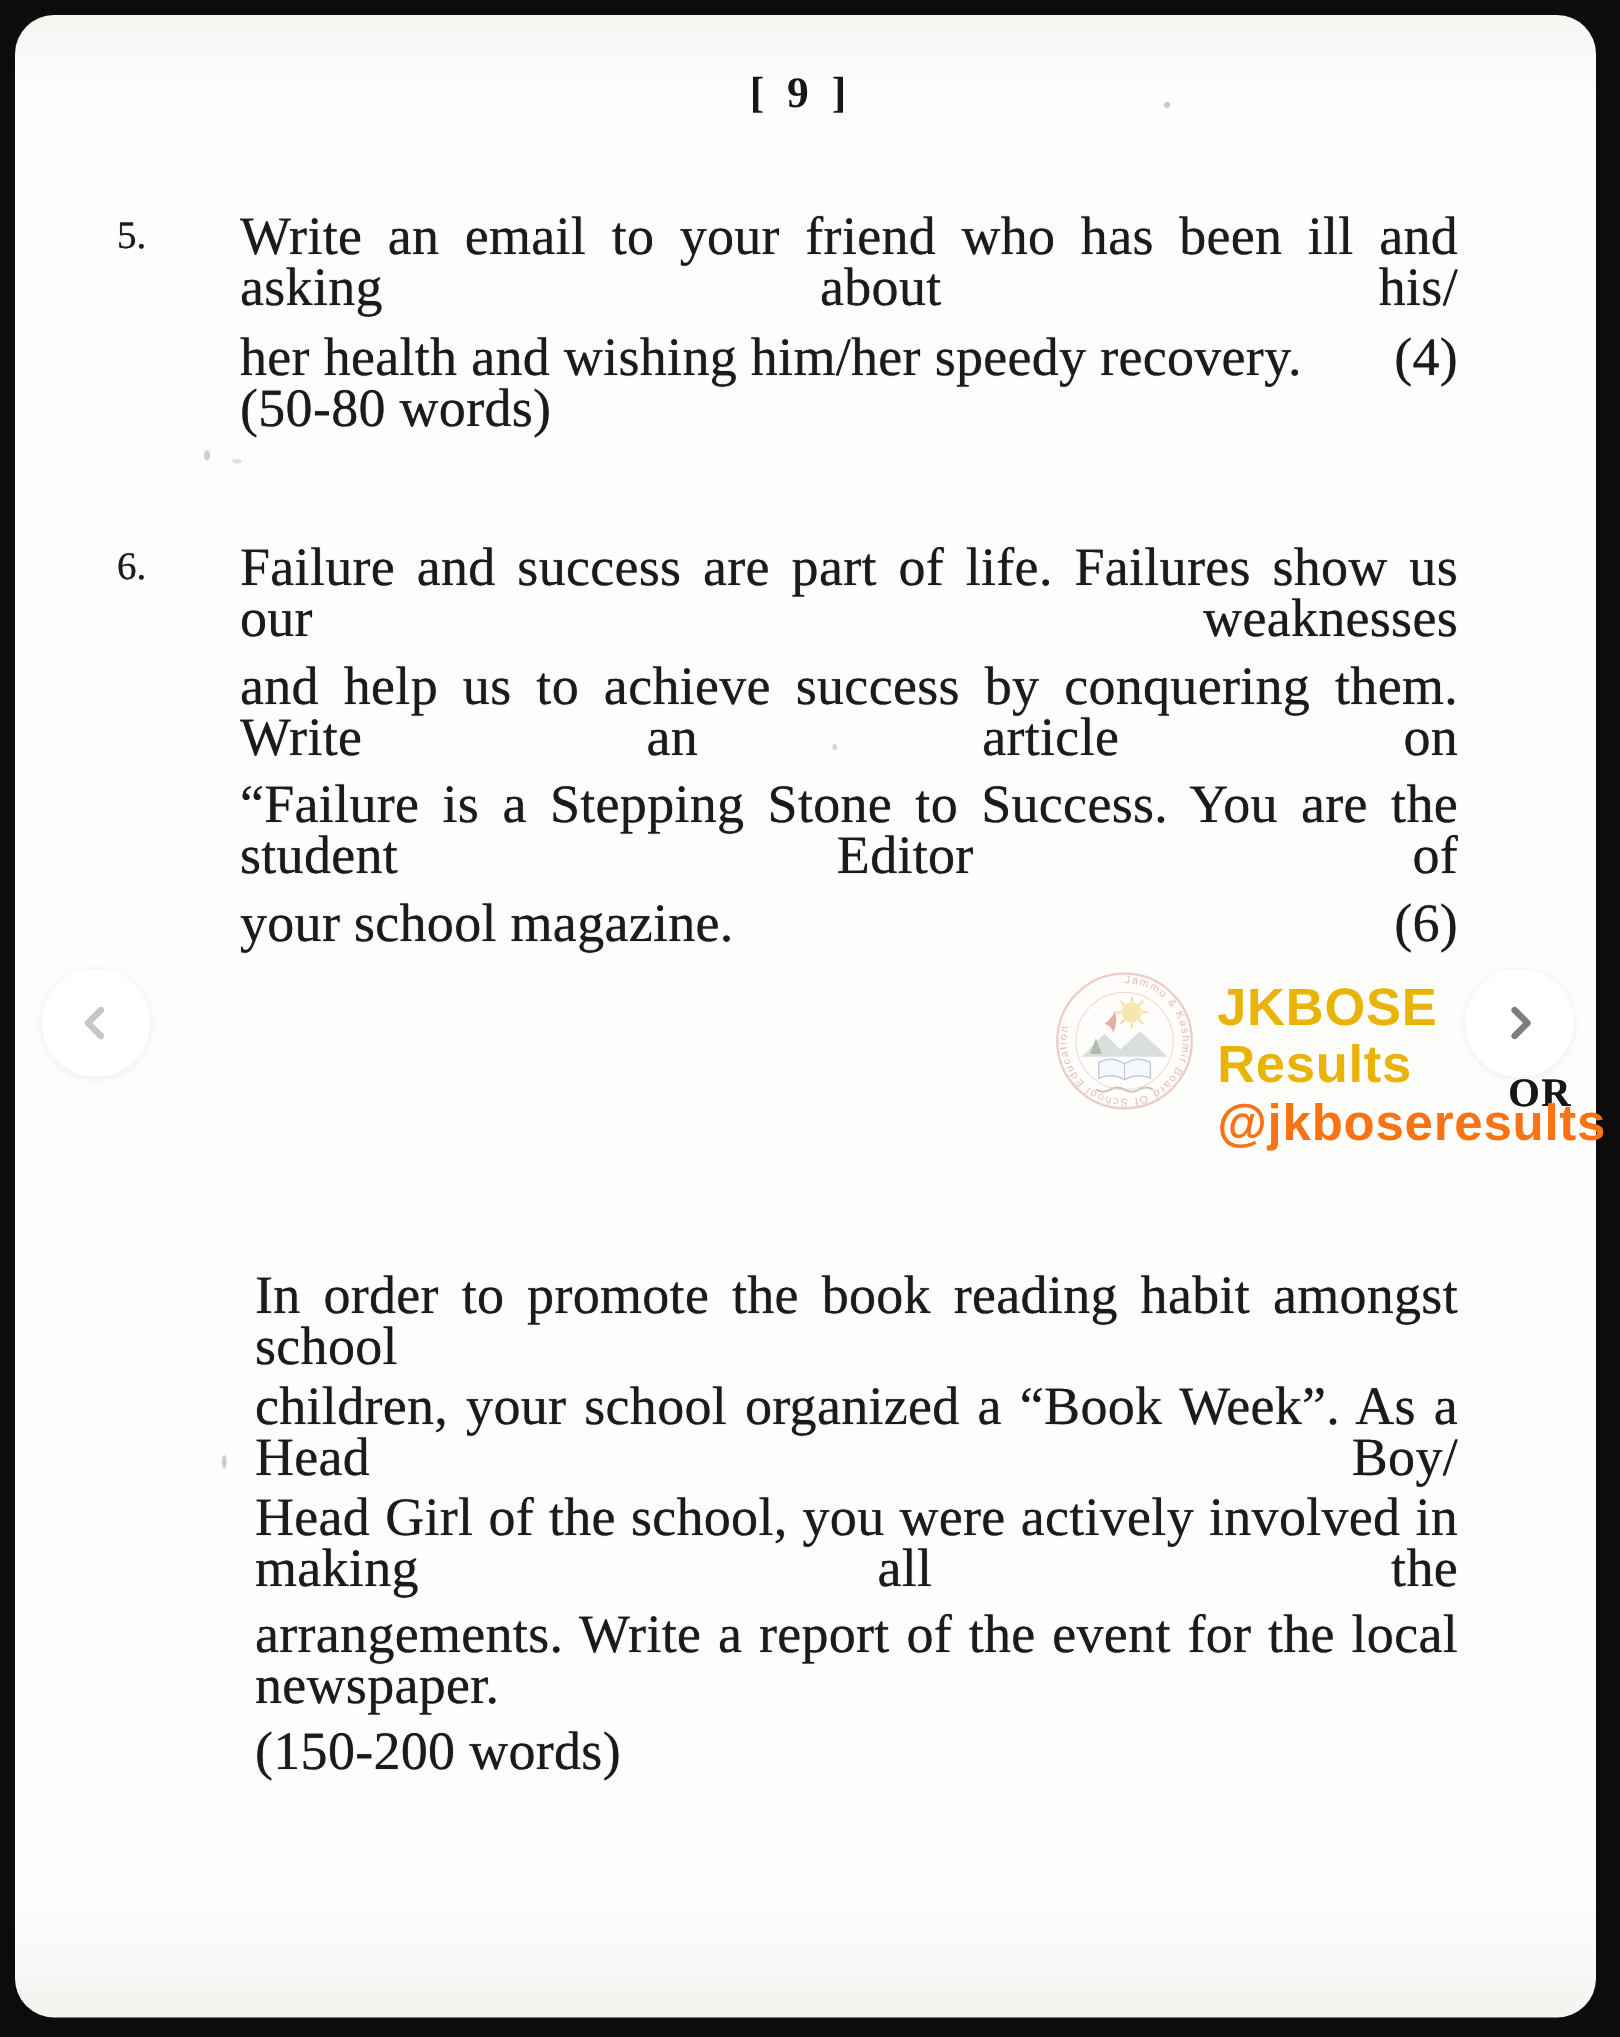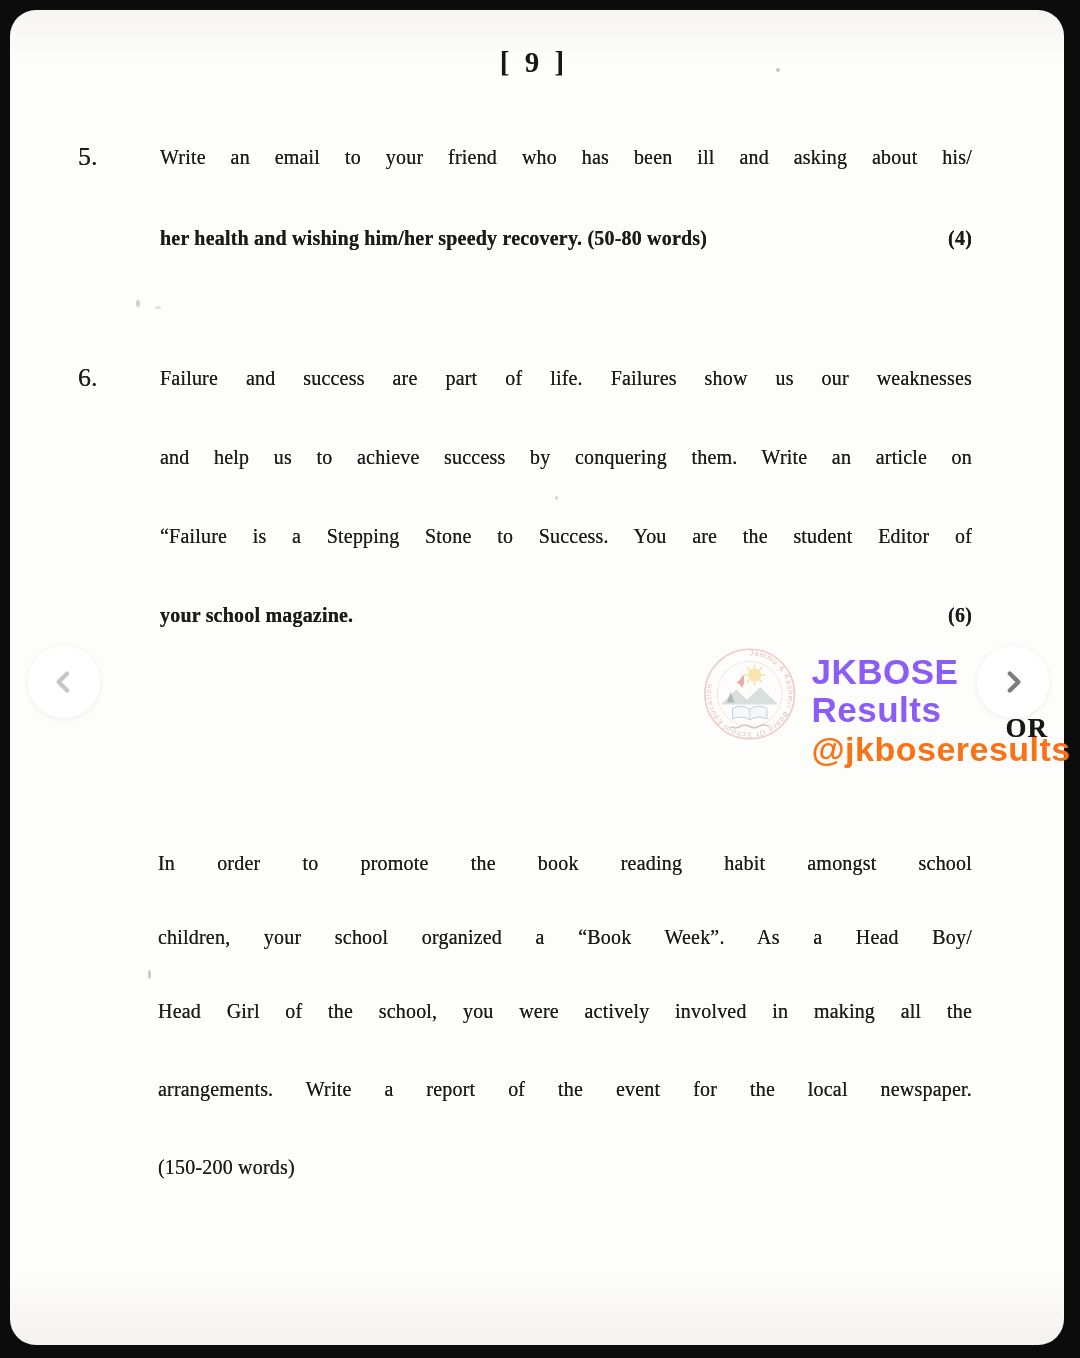--- a/index.html
+++ b/index.html
@@ -8,27 +8,27 @@
     background:#0c0c0c;
     font-family:"Liberation Serif","DejaVu Serif",serif;
   }
   .page{
     position:absolute;top:10px;left:10px;right:16px;bottom:13px;
     background:linear-gradient(180deg,#f6f5f2 0%,#fdfdfc 4%,#fdfdfc 94%,#f4f3f0 100%);
     border-radius:26px;
   }
   .row{
     position:absolute;left:150px;right:92px;
-    font-size:20px;line-height:34px;color:#1b1b1b;
+    font-size:36px;line-height:34px;color:#1b1b1b;
     text-shadow:0 0 0.55px rgba(20,20,20,.85);
     letter-spacing:.2px;
   }
-  .row.alt{left:148px;}
+  .row.alt{left:160px;}
   .jl{text-align:justify;text-align-last:justify;}
-  .flexline{display:flex;justify-content:space-between;align-items:flex-end;font-weight:bold;}
+  .flexline{display:flex;justify-content:space-between;align-items:flex-start;}
   .qnum{
     position:absolute;left:68px;width:60px;
     font-size:26px;line-height:34px;color:#1b1b1b;
     text-shadow:0 0 0.55px rgba(20,20,20,.85);
   }
   .pageno{
     position:absolute;top:36px;left:10px;right:16px;text-align:center;
     font-size:29px;font-weight:bold;color:#171717;letter-spacing:4px;
   }
   .or{
@@ -48,21 +48,21 @@
     box-shadow:0 1px 6px rgba(0,0,0,.07);
     display:flex;align-items:center;justify-content:center;padding:0;
   }
   .navbtn.prev{left:28px;}
   .navbtn.next{left:977px;}
   .watermark{
     position:absolute;top:643px;left:702px;display:flex;align-items:flex-start;
     pointer-events:none;
   }
   .wm-text{margin-left:14px;font-family:"Liberation Sans","DejaVu Sans",sans-serif;margin-top:10px;}
-  .wm-title{font-size:35px;font-weight:bold;color:#8b5cf6;line-height:38px;letter-spacing:.5px;}
+  .wm-title{font-size:35px;font-weight:bold;color:#eab308;line-height:38px;letter-spacing:.5px;}
   .wm-handle{font-size:34px;font-weight:bold;color:#f97316;line-height:40px;letter-spacing:.5px;}
   .speck{position:absolute;background:#9a9a9a;border-radius:50%;}
 </style>
 </head>
 <body>
 
 <div class="page">
 
   <div class="pageno">[ 9 ]</div>
 

